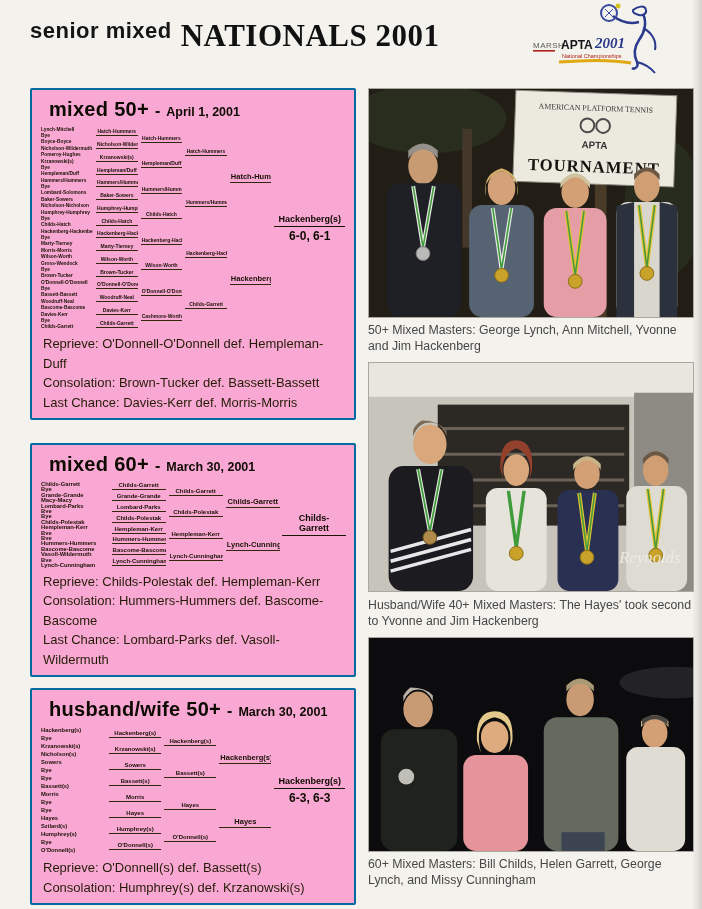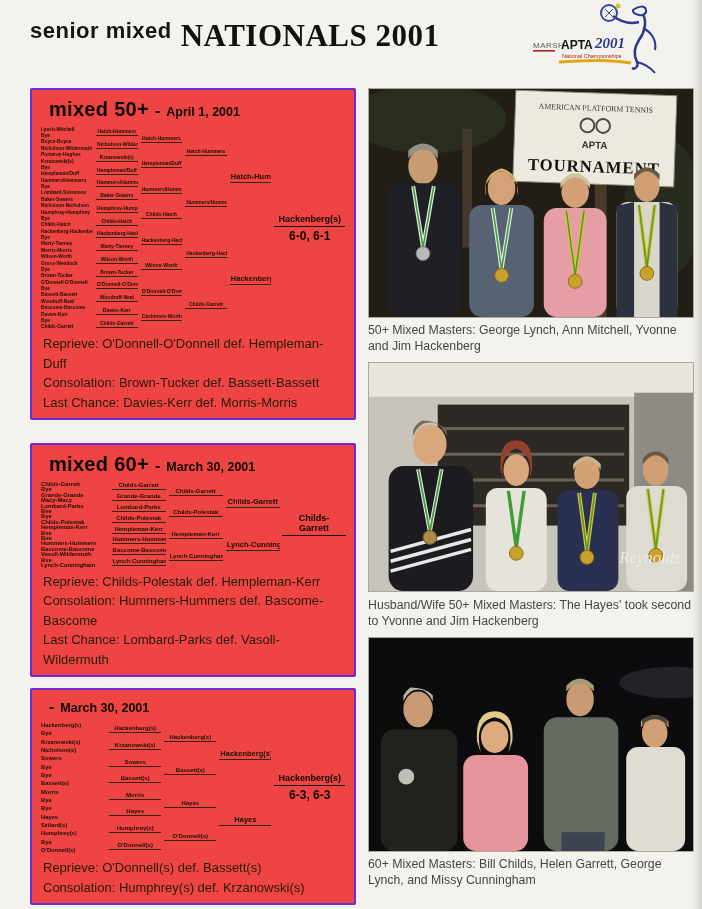--- a/index.html
+++ b/index.html
@@ -12,21 +12,21 @@
   .edge-strip{position:absolute;right:0;top:0;width:10px;height:909px;
     background:linear-gradient(to right,#f3f2ed,#d4d2cb);}
   
   .header{position:absolute;left:30px;top:18px;display:flex;align-items:flex-start;gap:9px;}
   .h-small{font-size:22px;font-weight:bold;letter-spacing:.5px;color:#151515;}
   .h-big{font-size:31px;font-weight:bold;letter-spacing:.5px;color:#111;font-family:Liberation Serif, serif;}
   .logo{position:absolute;left:505px;top:2px;width:165px;height:72px;}
   
   .bracket-box{
     position:absolute;left:30px;width:326px;
-    background:#ef4444;border:2px solid #6d28d9;border-radius:2px;
+    background:#f9a8d4;border:2px solid #0369a1;border-radius:2px;
     box-sizing:border-box;padding:7px 9px 6px 9px;
     display:flex;flex-direction:column;
   }
   .b1{top:88px;height:332px;}
   .b2{top:443px;height:234px;}
   .b3{top:688px;height:217px;}
   .b-title{display:flex;align-items:baseline;gap:6px;margin:1px 0 3px 8px;}
   .b-name{font-size:20px;font-weight:bold;color:#0d0a02;letter-spacing:.3px;}
   .b-dash{font-size:16px;font-weight:bold;color:#0d0a02;}
   .b-date{font-size:12.5px;font-weight:bold;color:#0d0a02;}
@@ -230,20 +230,21 @@
     </div>
   <div class="notes">
     <div>Reprieve: Childs-Polestak def. Hempleman-Kerr</div>
     <div>Consolation: Hummers-Hummers def. Bascome-Bascome</div>
     <div>Last Chance: Lombard-Parks def. Vasoll-Wildermuth</div>
   </div>
 </section>
 
 <section class="bracket-box b3">
   <div class="b-title">
+    <span class="b-name">husband/wife 50+</span>
     <span class="b-dash">-</span>
     <span class="b-date">March 30, 2001</span>
   </div>
   <div class="bracket">
       <div class="rcol rfirst">
         <div class="slot">Hackenberg(s)</div>
         <div class="slot">Bye</div>
         <div class="slot">Krzanowski(s)</div>
         <div class="slot">Nicholson(s)</div>
         <div class="slot">Sowers</div>
@@ -393,21 +394,21 @@
       <ellipse cx="292" cy="108" rx="13" ry="16" fill="#cf9e72"></ellipse>
       <path d="M279 102 Q292 84 305 102 L305 96 Q292 82 279 96 Z" fill="#6b5844"></path>
       <rect x="262" y="124" width="62" height="106" rx="12" fill="#dddbd2"></rect>
       <polyline points="284,127 292,188 300,127" fill="none" stroke="#e2c233" stroke-width="4"></polyline>
       <polyline points="284,127 292,188 300,127" fill="none" stroke="#4a9a3d" stroke-width="1.6"></polyline>
       <circle cx="292" cy="194" r="7" fill="#c9a22a" stroke="#8a6d14"></circle>
     </g>
     <text x="255" y="202" font-size="17" font-style="italic" fill="#efede6" opacity="0.9" font-family="Liberation Serif, serif">Reynolds</text>
   </svg>
 </div>
-<div class="caption c2">Husband/Wife 50+ Mixed Masters: The Hayes' took second to Yvonne and Jim Hackenberg</div>
+<div class="caption c2">Husband/Wife 40+ Mixed Masters: The Hayes' took second to Yvonne and Jim Hackenberg</div>
 
 <div class="photo p3">
   <svg viewBox="0 0 330 215" preserveAspectRatio="none">
     <rect width="330" height="215" fill="#0c0c0e"></rect>
     <ellipse cx="310" cy="45" rx="55" ry="16" fill="#3a3a40" opacity="0.5"></ellipse>
 
     <g>
       <ellipse cx="50" cy="72" rx="15" ry="18" fill="#c89b74"></ellipse>
       <path d="M35 64 Q40 52 50 52 Q60 52 65 64 L65 58 Q58 50 42 50 Q37 54 35 58 Z" fill="#b9b2a5"></path>
       <rect x="12" y="92" width="78" height="123" rx="14" fill="#20231d"></rect>

